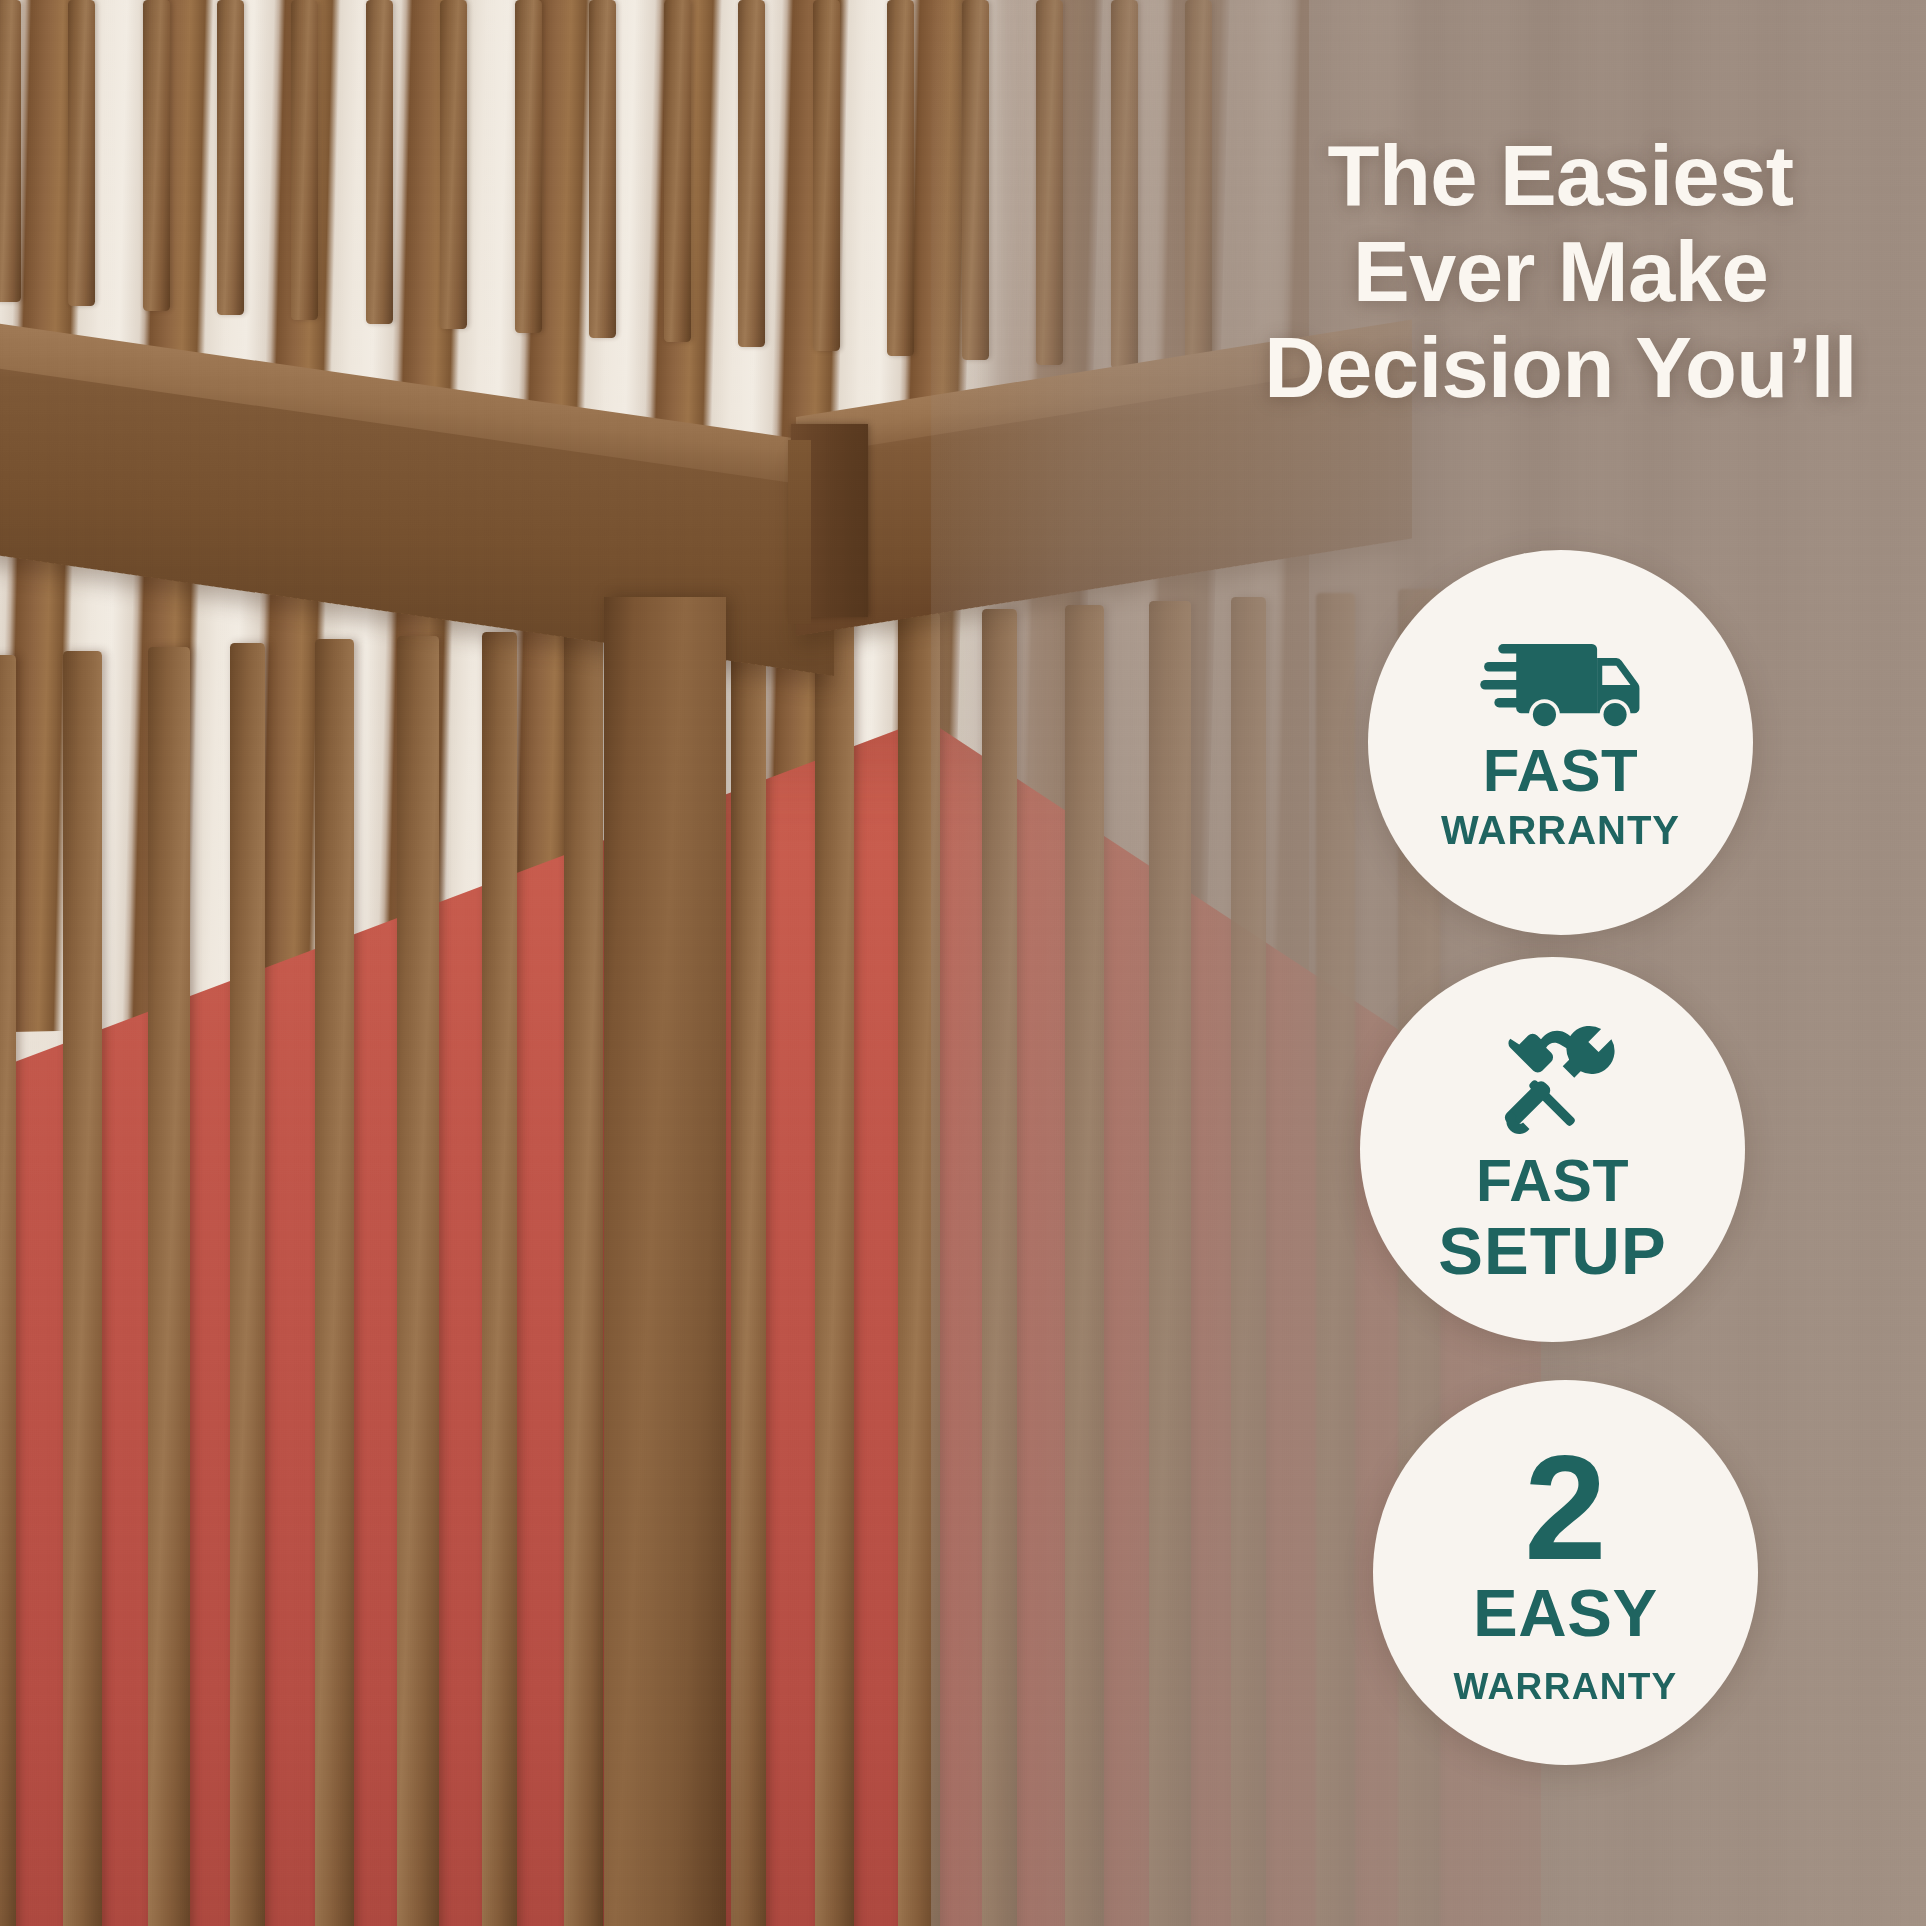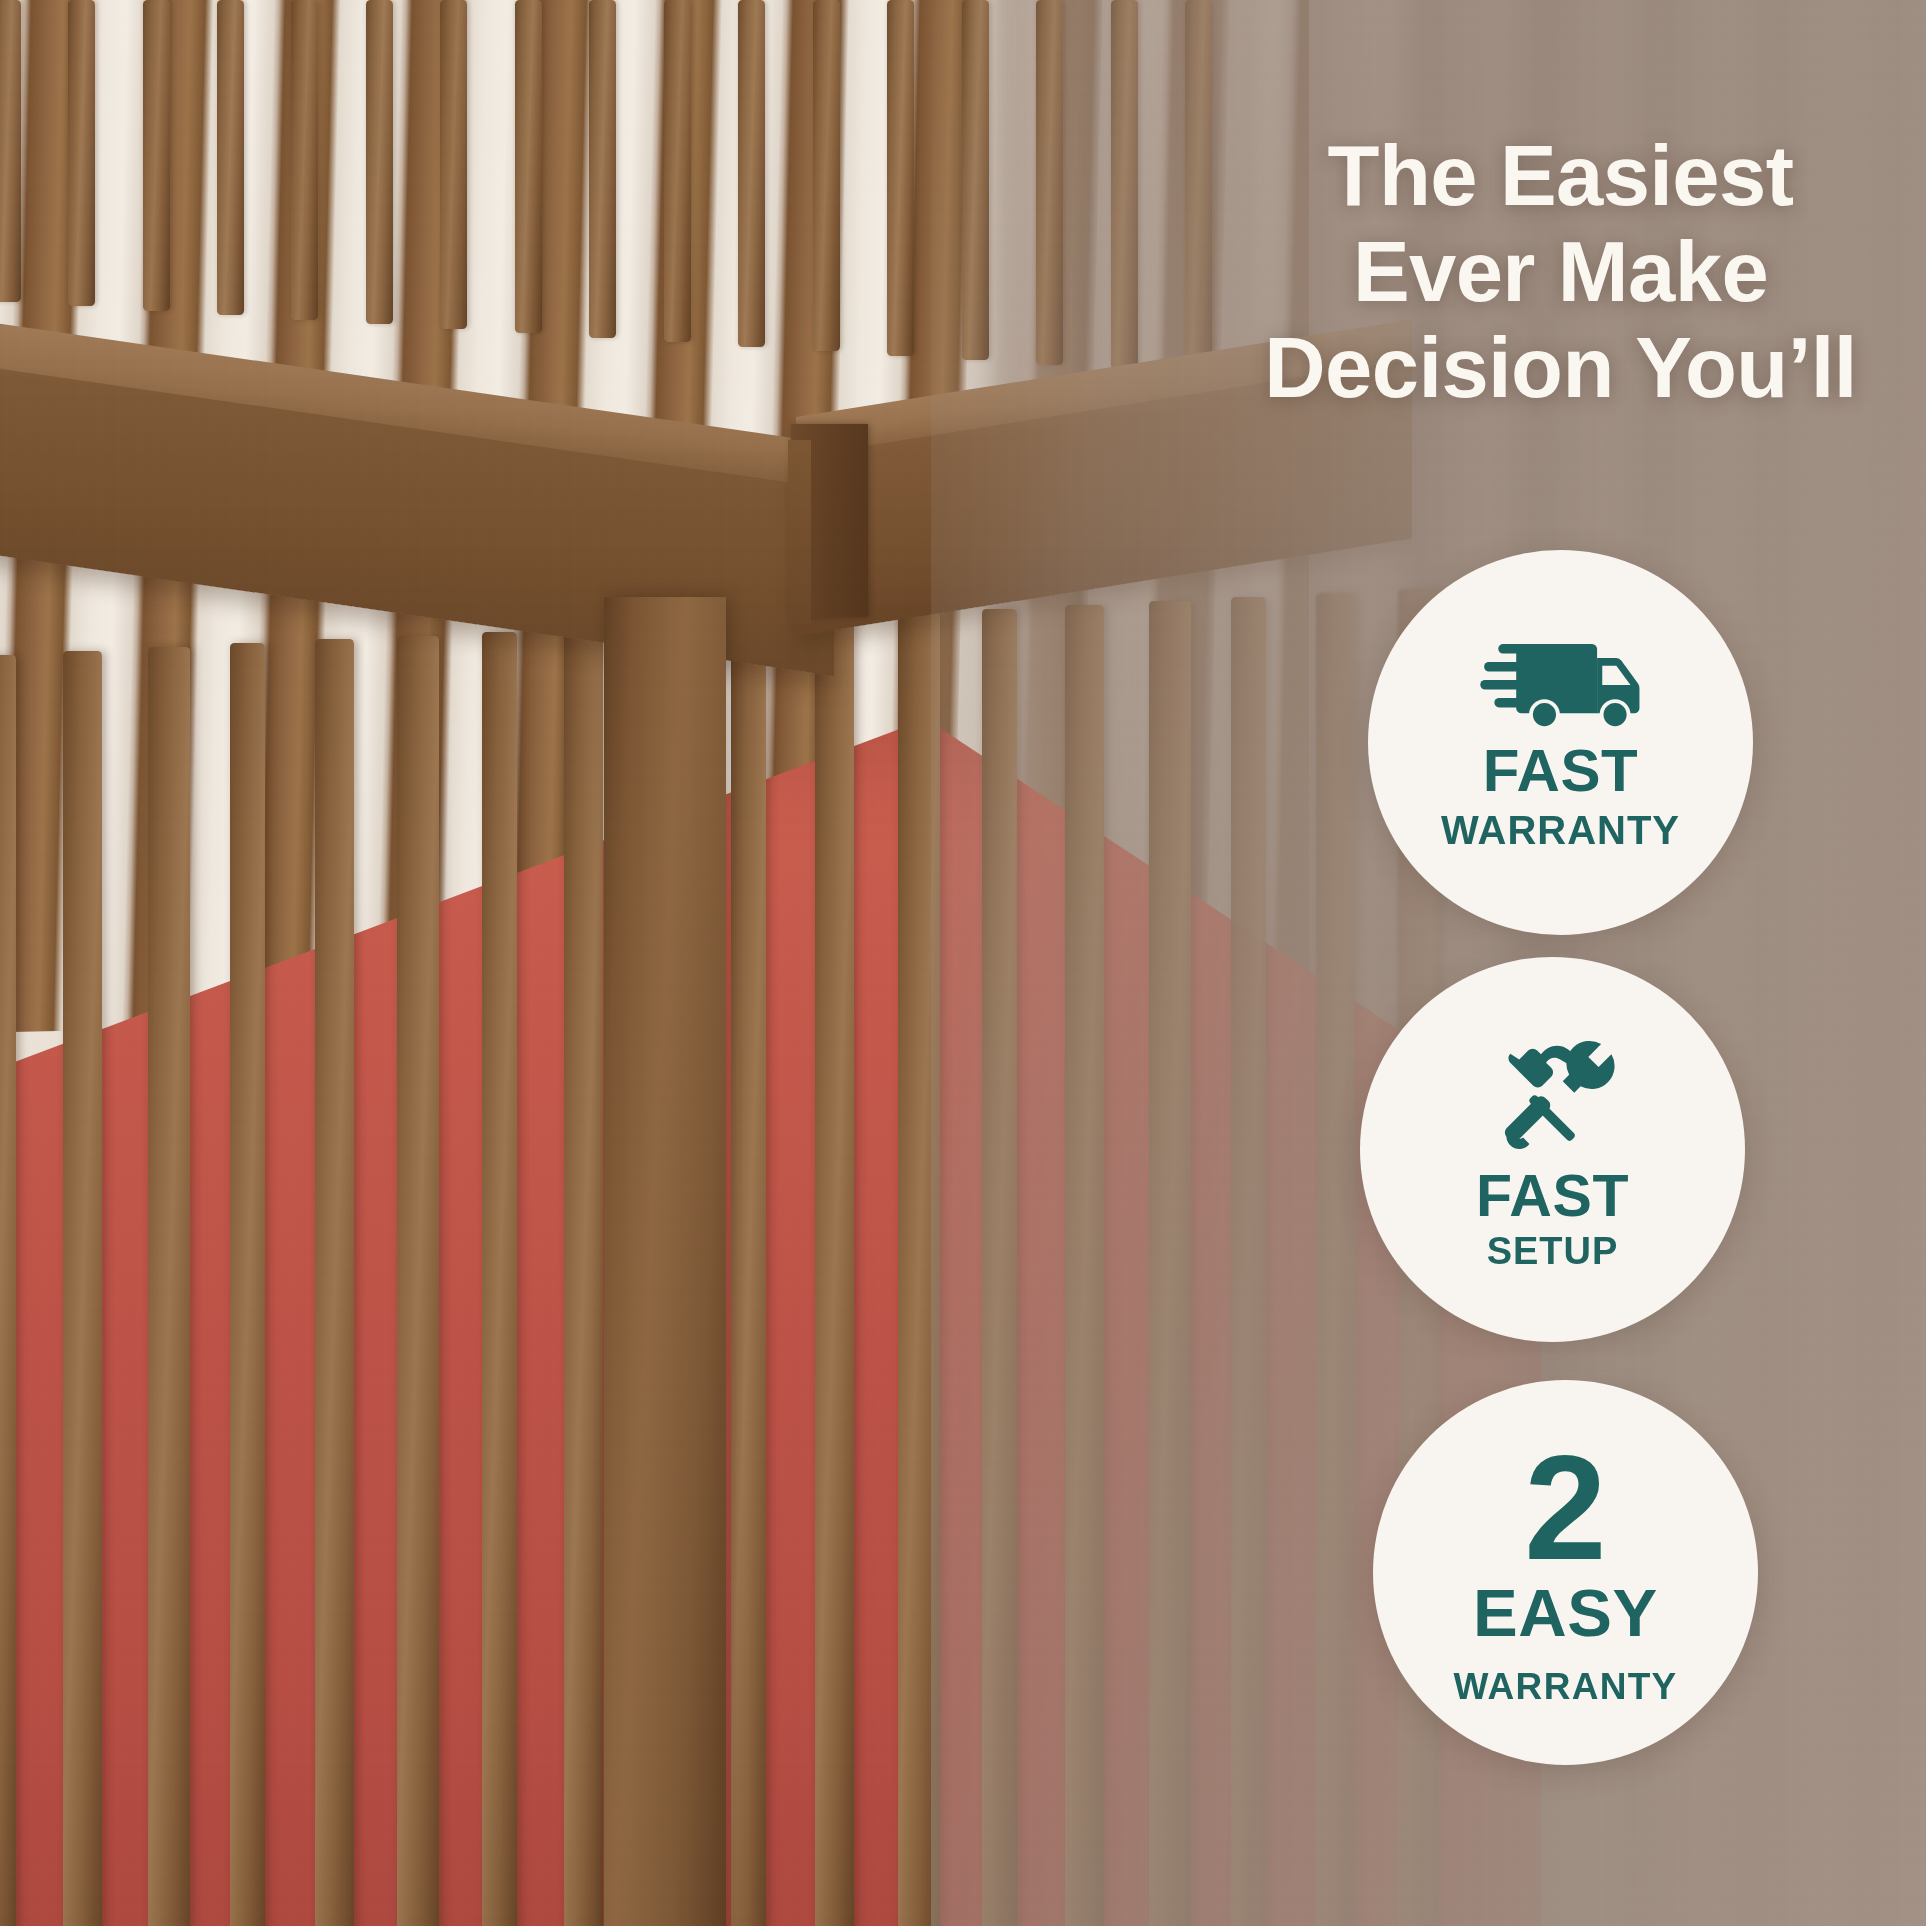--- a/index.html
+++ b/index.html
@@ -247,21 +247,21 @@
   }
   .badge-line2 {
     color:#1f6460;
     font-weight:700;
     letter-spacing:1px;
     line-height:1;
   }
   #badge-shipping .badge-line1 { font-size:60px; }
   #badge-shipping .badge-line2 { font-size:40px; margin-top:9px; }
   #badge-setup .badge-line1 { font-size:59px; }
-  #badge-setup .badge-line2 { font-size:38px; margin-top:6px; }
+  #badge-setup .badge-line2 { font-size:67px; margin-top:6px; }
   #badge-warranty .badge-big {
     color:#1f6460; font-weight:700; font-size:148px; line-height:.92;
   }
   #badge-warranty .badge-line1 { font-size:67px; margin-top:2.6px; }
   #badge-warranty .badge-line2 { font-size:37px; margin-top:22px; letter-spacing:1.3px; }
 
   
   .grain {
     position:absolute; inset:0;
     background-image:

